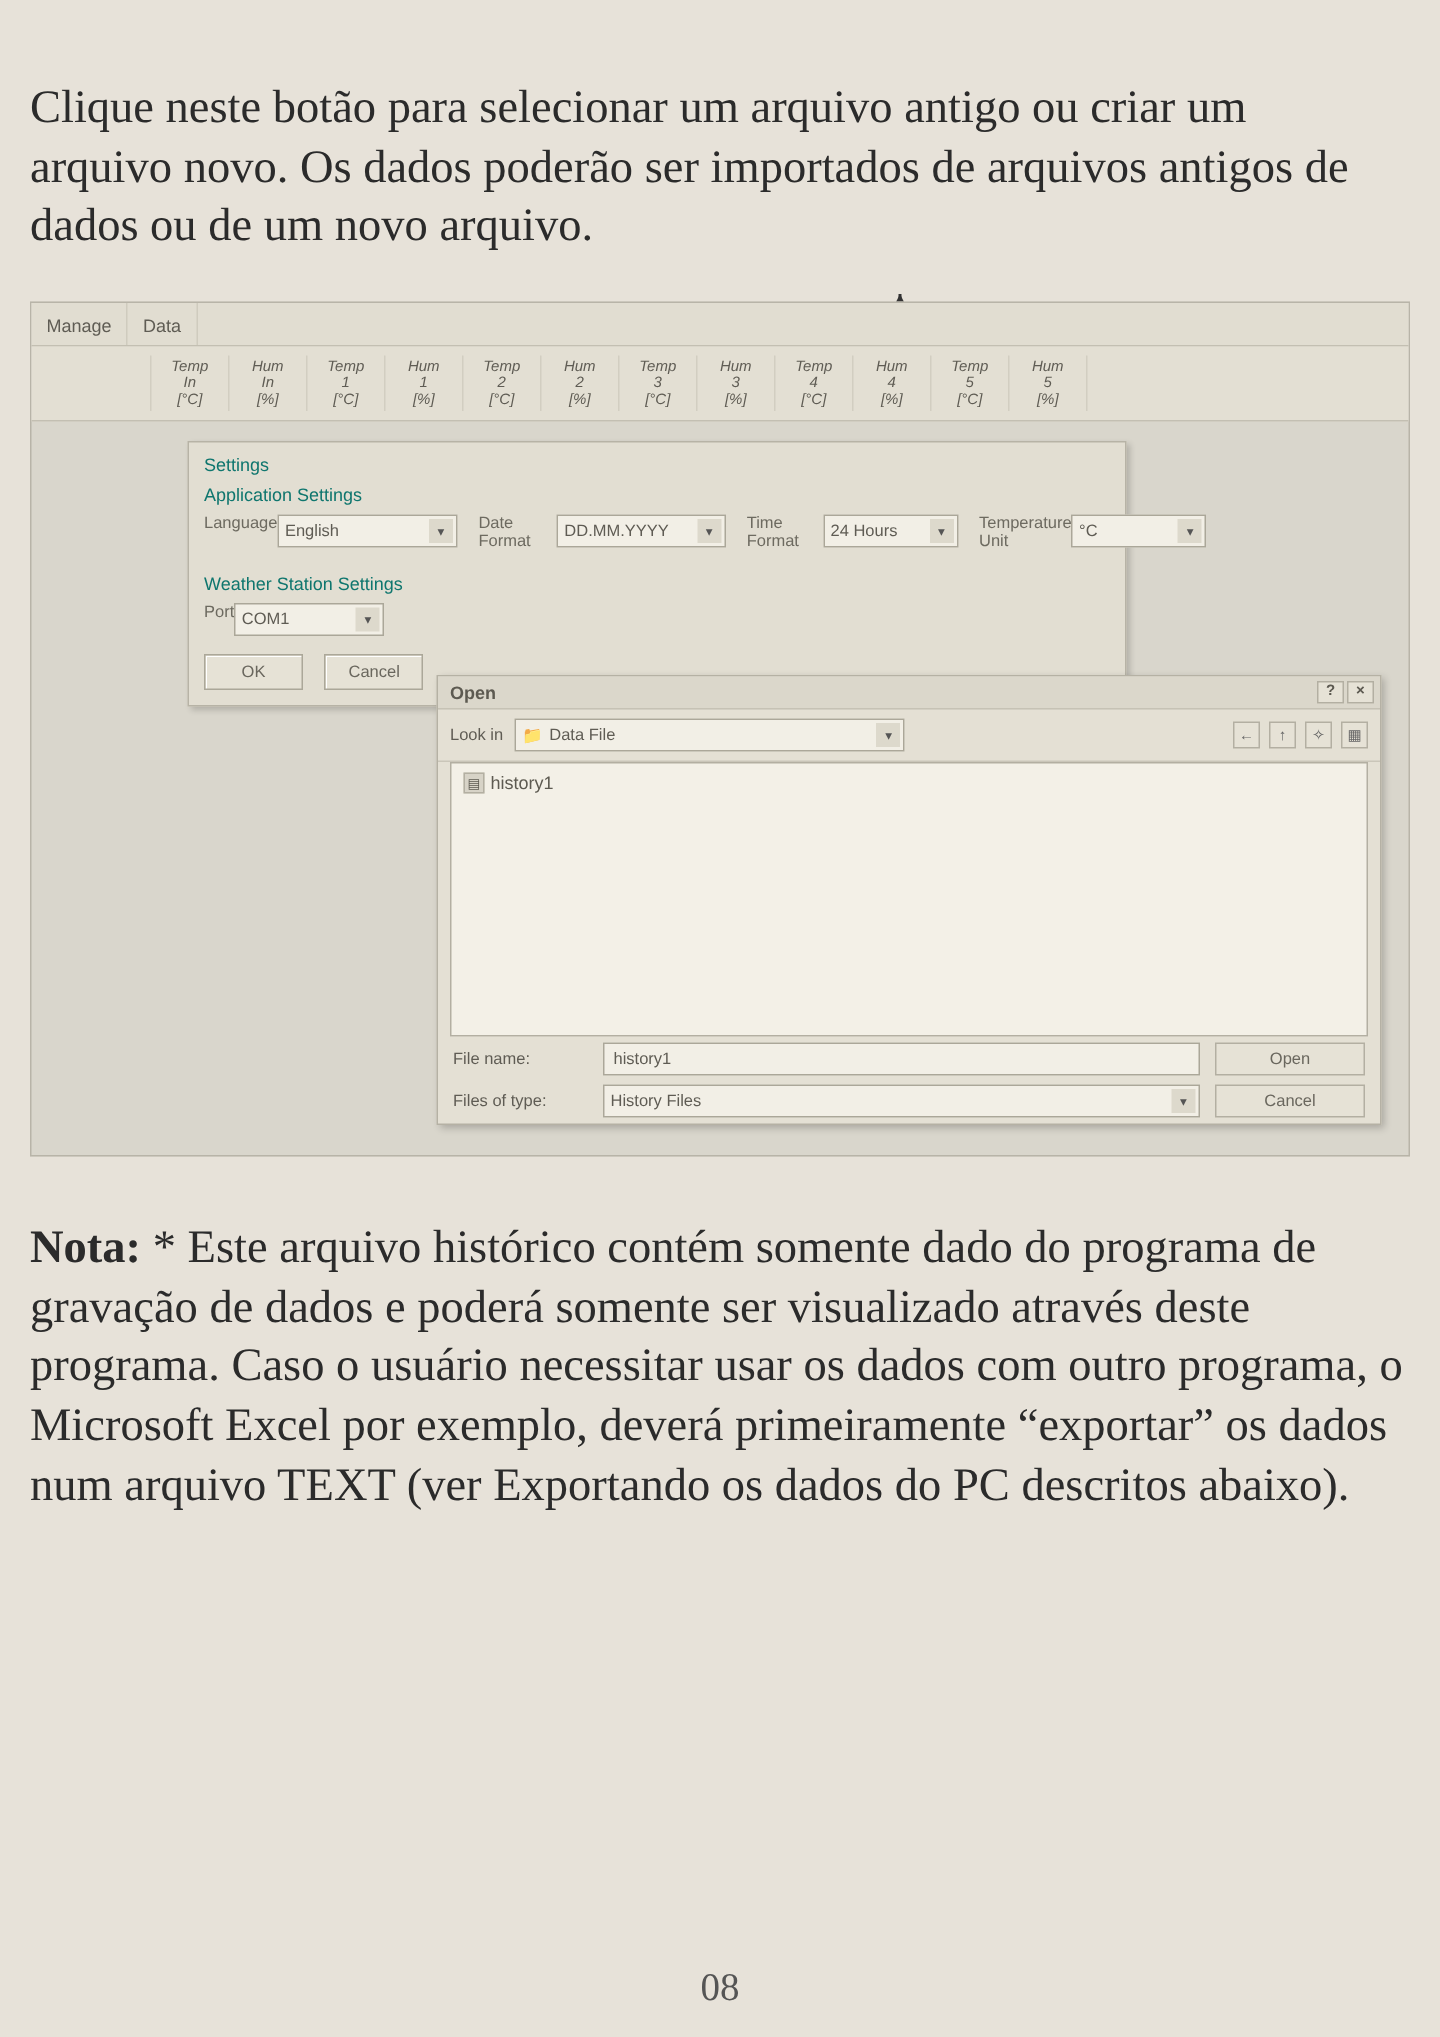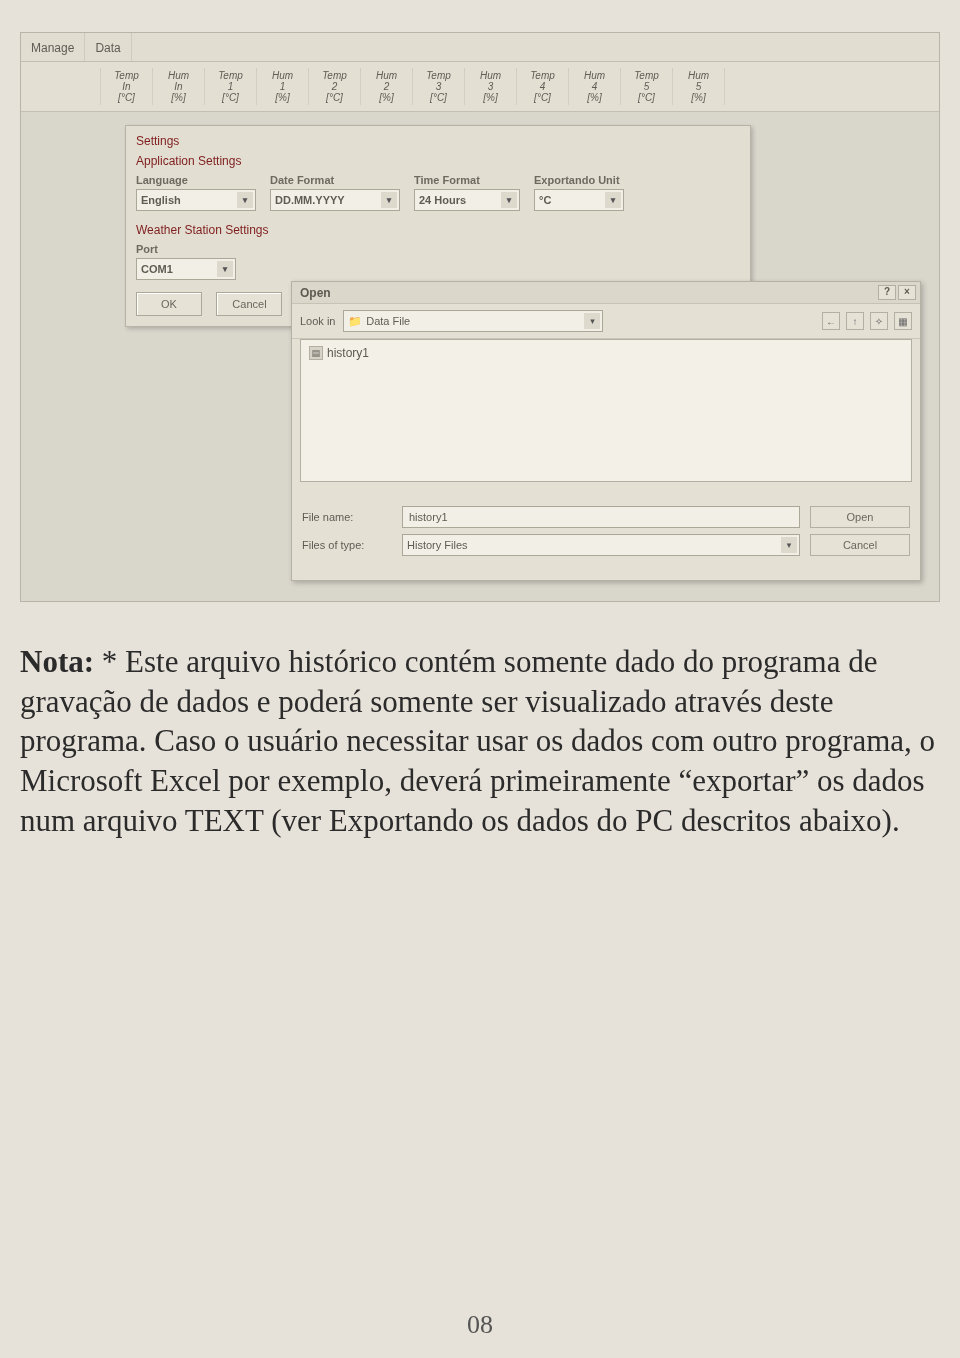--- a/index.html
+++ b/index.html
@@ -67,31 +67,30 @@
     top: 92px;
     width: 626px;
     background: #e2ded2;
     border: 1px solid #b7b3a6;
     box-shadow: 2px 2px 4px rgba(0,0,0,.18);
     padding: 8px 10px 10px 10px;
   }
   .settings-dialog .section-title {
     font-size: 12px;
     margin-bottom: 6px;
-    color: #7f1d1d;
+    color: #0f766e;
   }
   .form-row {
     display: flex;
     gap: 14px;
     margin-bottom: 12px;
   }
   .field {
     display: flex;
-    flex-direction: column;
-    font-weight: bold;
+    flex-direction: row;
   }
   .field-label { font-size: 11px; margin-bottom: 3px; color: #6d6a60; }
   .combo {
     display: flex;
     align-items: center;
     background: #f2efe6;
     border: 1px solid #aba799;
     height: 22px;
     font-size: 11px;
     padding: 0 4px;
@@ -184,21 +183,21 @@
     font-size: 12px;
     color:#5d5a51;
   }
   .file-entry { display:flex; align-items:center; gap:4px; }
   .file-entry .ficon { width:14px;height:14px; background:#d7d3c7;border:1px solid #b3afa2; font-size:9px; display:flex;align-items:center;justify-content:center;}
   .open-bottom {
     display: grid;
     grid-template-columns: 90px 1fr 100px;
     grid-row-gap: 6px;
     grid-column-gap: 10px;
-    padding: 24px 10px;
+    padding: 4px 10px;
     font-size: 11px;
     align-items: center;
   }
   .btn-ghost {
     border: 1px solid #b3afa2;
     background: #e6e2d6;
     height: 22px;
     display: flex; align-items:center; justify-content:center;
     font-size: 11px;
     color:#6a675e;
@@ -222,20 +221,21 @@
   }
 
   
   .arrow-svg { position:absolute; left:560px; top:196px; width:80px; height:90px; }
 </style>
 </head>
 <body>
 
 <div class="page">
 
+  <p class="intro">Clique neste botão para selecionar um arquivo antigo ou criar um arquivo novo. Os dados poderão ser importados de arquivos antigos de dados ou de um novo arquivo.</p>
 
   <svg class="arrow-svg">
     <line x1="40" y1="0" x2="40" y2="78" stroke="#333" stroke-width="2"></line>
     <polygon points="40,0 34,12 46,12" fill="#333"></polygon>
   </svg>
 
   <div class="app-shot">
 
     <div class="tabs-row">
       <div class="tab">Manage</div>
@@ -326,21 +326,21 @@
           </div>
         </div>
         <div class="field">
           <span class="field-label">Time Format</span>
           <div class="combo" style="width:106px">
             <span>24 Hours</span>
             <span class="caret">▾</span>
           </div>
         </div>
         <div class="field">
-          <span class="field-label">Exportando Unit</span>
+          <span class="field-label">Temperature Unit</span>
           <div class="combo" style="width:80px">
             <span>°C</span>
             <span class="caret">▾</span>
           </div>
         </div>
       </div>
 
       <div class="section-title">Weather Station Settings</div>
       <div class="form-row">
         <div class="field">

